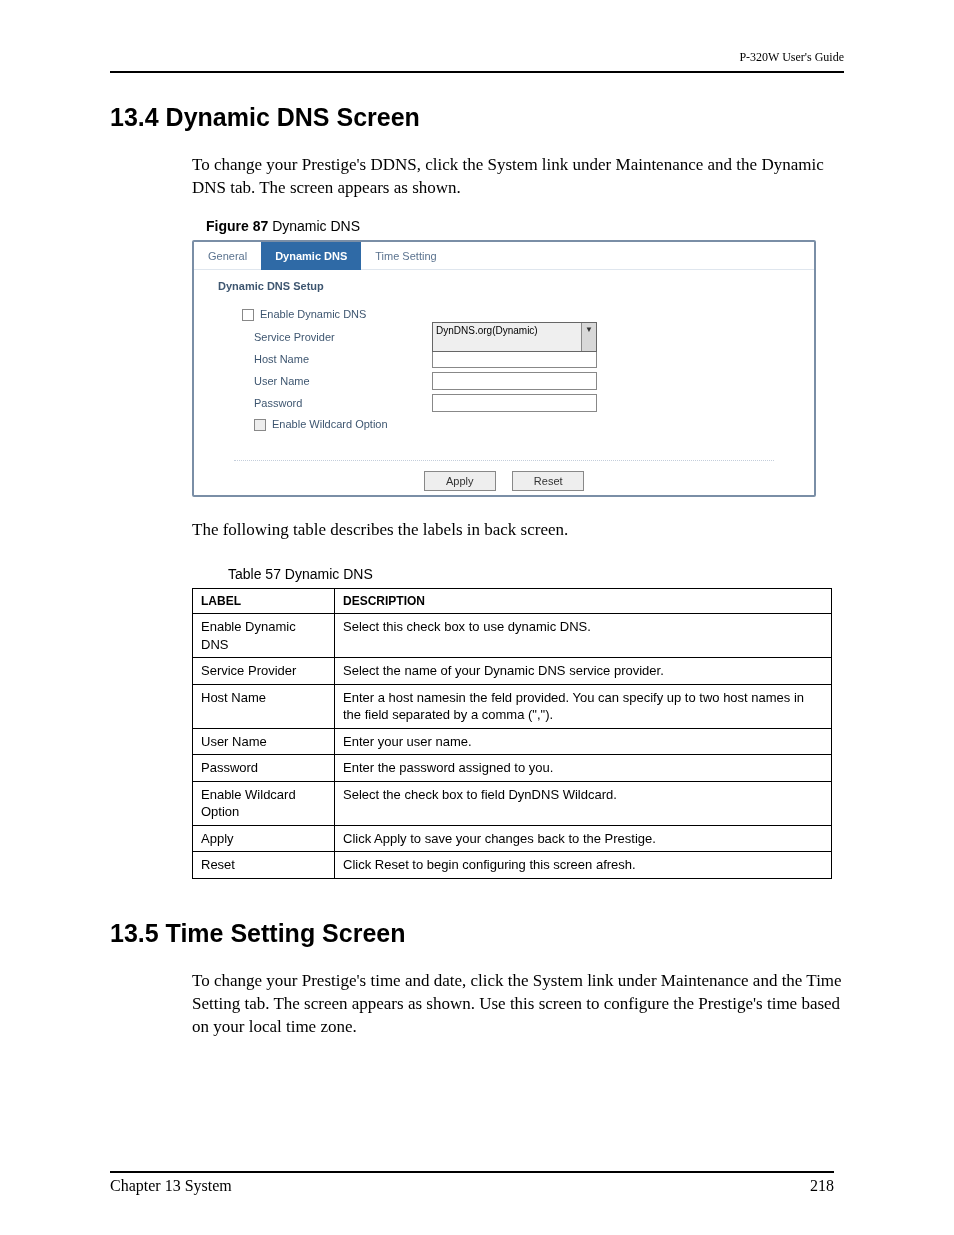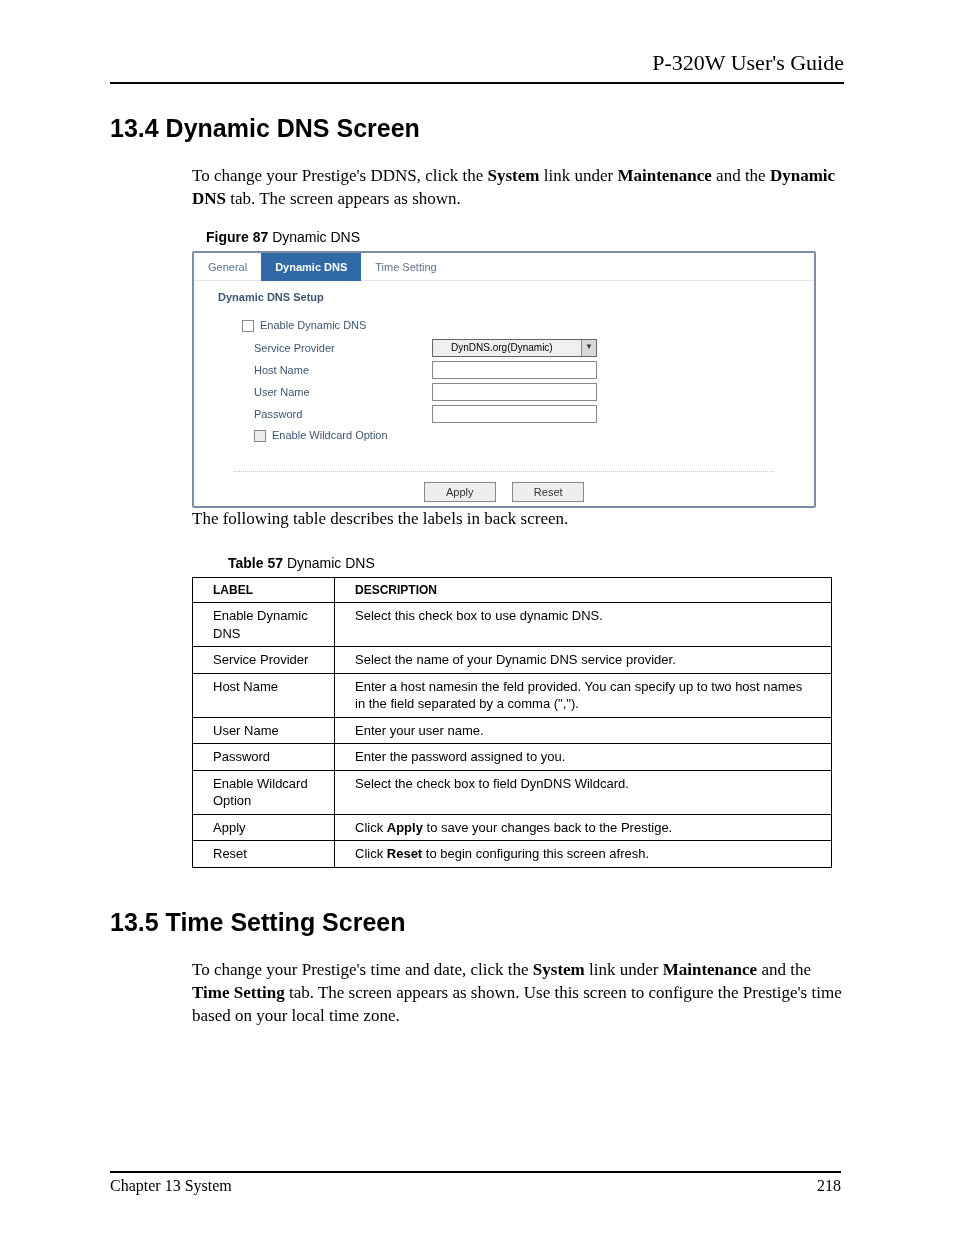--- a/index.html
+++ b/index.html
@@ -1,50 +1,50 @@
 <!DOCTYPE html>
 <html><head>
 <meta charset="utf-8">
 <style>
   * { box-sizing: border-box; margin: 0; padding: 0; }
   html, body { width: 954px; background: #fff; font-family: "Times New Roman", Times, serif; color: #000; }
   .page { width: 954px; min-height: 1235px; padding: 50px 110px 40px 110px; position: relative; }
-  .header-right { text-align: right; font-size: 22px; margin-bottom: 6px; }
+  .header-right { text-align: right; font-size: 12px; margin-bottom: 6px; }
   .hr-top { border: none; border-top: 2px solid #000; margin-bottom: 30px; }
   .hr-bottom { border: none; border-top: 2px solid #000; margin-top: 0; margin-bottom: 4px; }
   h2.sect { font-family: Arial, Helvetica, sans-serif; font-weight: bold; font-size: 25px; margin-bottom: 22px; }
   .body-indent { margin-left: 82px; }
   p.para { font-size: 17px; line-height: 1.35; margin-bottom: 18px; }
-  b { font-weight: bold; }
+  b { font-weight: normal; }
   .fig-caption { font-family: Arial, Helvetica, sans-serif; font-size: 14px; margin-bottom: 6px; margin-left: 14px; }
   .fig-caption b { font-weight: bold; }
   .tbl-caption { font-family: Arial, Helvetica, sans-serif; font-size: 14px; margin-bottom: 6px; margin-top: 24px; margin-left: 36px; }
 
   
-  .fig-wrap { width: 624px; border: 2px solid #7a8ea6; border-radius: 2px; font-family: Verdana, Arial, sans-serif; background:#fff;}
+  .fig-wrap { width: 624px; border: 2px solid #7a8ea6; border-radius: 2px; font-family: Verdana, Arial, sans-serif; margin-bottom: 22px; background:#fff;}
   .fig-tabs { height: 28px; background: #fff; border-bottom: 1px solid #dfe6ee; font-size: 11px; }
   .fig-tab { display: inline-block; height: 28px; line-height: 28px; padding: 0 14px; color: #5b738f; vertical-align: top; }
   .fig-tab.active { background: #2f6aa6; color: #fff; font-weight: bold; border-bottom: 1px solid #2f6aa6;}
   .fig-section-title { padding: 10px 24px 8px 24px; font-size: 11px; font-weight: bold; color: #3e5670; background:#fff;}
   .fig-form { padding: 4px 24px 10px 48px; font-size: 11px; color: #3e5670; }
   .fig-row { display: flex; align-items: center; height: 22px; }
   .fig-lab { width: 190px; padding-left: 12px;}
   .fig-lab.noin { padding-left:0; }
   .fig-cb { width: 12px; height: 12px; border: 1px solid #888; display:inline-block; vertical-align:middle; margin-right:6px; background:#fff;}
   .fig-cb.grey { background:#eee;}
   .fig-input { width: 165px; height: 18px; border:1px solid #888; background:#fff;}
-  .fig-select { width: 165px; height: 18px; border:1px solid #666; background:#efefef; font-size:10px; line-height:16px; padding-left:18px; color:#000; position:relative;}
+  .fig-select { width: 165px; height: 30px; border:1px solid #666; background:#efefef; font-size:10px; line-height:16px; padding-left:3px; color:#000; position:relative;}
   .fig-select-arrow { position:absolute; right:0; top:0; width:15px; height:100%; border-left:1px solid #888; background:#d8d8d8; text-align:center; line-height:14px; font-size:8px; color:#333;}
   .fig-divider { border-top: 1px dotted #c4cedb; margin: 14px 40px 10px 40px; }
   .fig-buttons { text-align:center; padding: 0 0 4px 0; }
   .fig-btn { display:inline-block; width: 72px; height: 20px; line-height:18px; font-size:11px; color:#333; background:#eee; border:1px solid #888; margin: 0 6px; font-family:Tahoma, Arial, sans-serif;}
 
   
   table.desc { border-collapse: collapse; width: 640px; font-family: Arial, Helvetica, sans-serif; font-size: 13px; margin-bottom: 40px;}
-  table.desc th, table.desc td { border: 1px solid #000; padding: 4px 20px; text-align: left; vertical-align: top; line-height: 1.35;}
+  table.desc th, table.desc td { border: 1px solid #000; padding: 4px 8px; text-align: left; vertical-align: top; line-height: 1.35;}
   table.desc th { font-size: 12px; font-weight: bold; text-transform: uppercase; }
   .col-label { width: 142px; }
 
   
   .footer-row { display:flex; justify-content: space-between; font-size: 16px; }
 </style>
 </head>
 <body>
 
 <div class="page">
@@ -151,21 +151,21 @@
       </table>
   </div>
 
   <h2 class="sect">13.5  Time Setting Screen</h2>
   <div class="body-indent">
     <p class="para">
       <span>To change your Prestige's time and date, click the </span><b>System</b><span> link under </span><b>Maintenance</b><span> and the </span><b>Time Setting</b><span> tab. The screen appears as shown. Use this screen to configure the Prestige's time based on your local time zone.</span>
     </p>
   </div>
 
-  <div style="position:absolute; left:110px; right:113px; bottom:40px;">
+  <div style="position:absolute; left:110px; right:120px; bottom:40px;">
     <hr class="hr-bottom">
     <div class="footer-row">
       <span>Chapter 13 System</span>
       <span>218</span>
     </div>
   </div>
 
 </div>
 
 </body></html>

